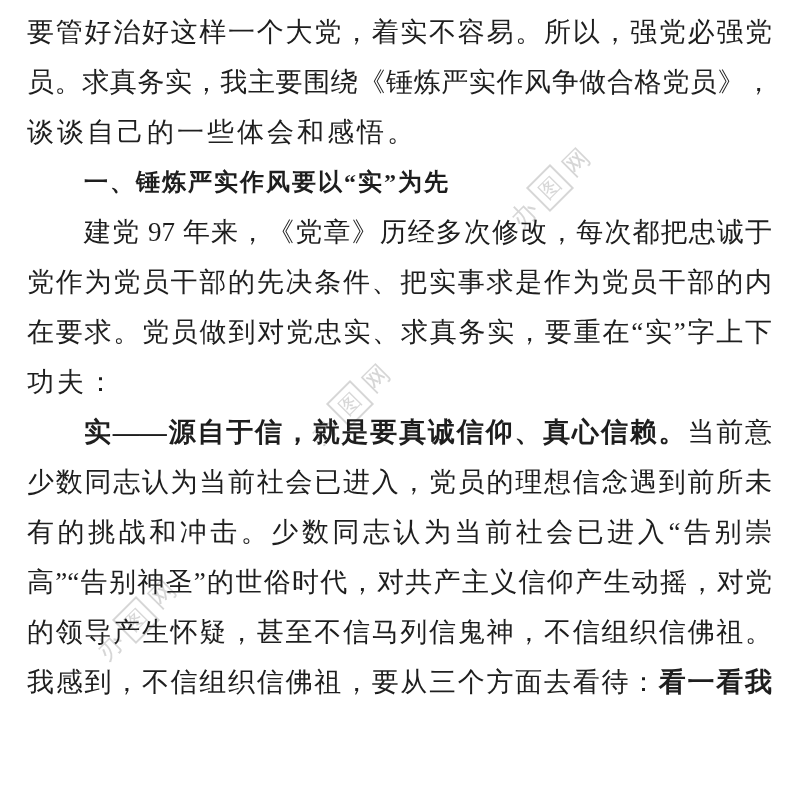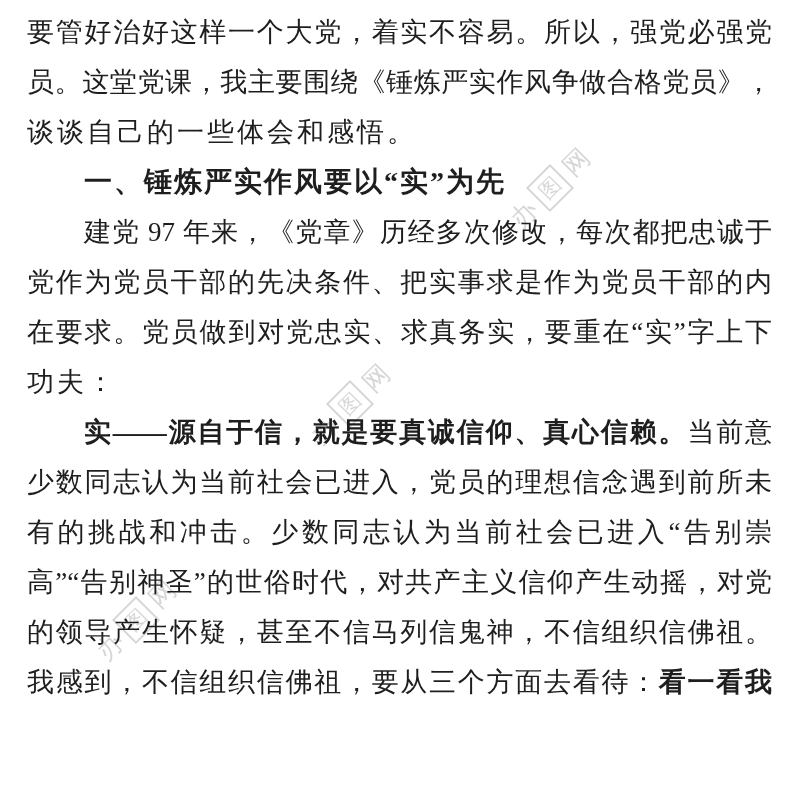--- a/index.html
+++ b/index.html
@@ -64,21 +64,21 @@
     text-align: left;
   }
   .line.j {
     text-align: justify;
     text-align-last: justify;
     text-justify: inter-character;
   }
   .line.indent { padding-left: 57px; }
   .line.heading {
     font-weight: bold;
-    font-size: 28px;
+    font-size: 24px;
     letter-spacing: 2px;
   }
   .line.loose { letter-spacing: 3px; }
   .b { font-weight: bold; }
 </style>
 </head>
 <body>
 
 <div class="page">
 
@@ -101,21 +101,21 @@
     <span class="wm-dia">
         <span>图</span>
       </span>
     <span class="wm-char">网</span>
   </div>
 
   <div class="doc">
 
     <div class="line j"><span>要管好治好这样一个大党，着实不容易。所以，强党必强党</span></div>
 
-    <div class="line j"><span>员。这堂党课，我主要围绕《锤炼严实作风争做合格党员》，</span></div>
+    <div class="line j"><span>员。求真务实，我主要围绕《锤炼严实作风争做合格党员》，</span></div>
 
     <div class="line loose"><span>谈谈自己的一些体会和感悟。</span></div>
 
     <div class="line heading indent"><span>一、锤炼严实作风要以“实”为先</span></div>
 
     <div class="line j indent"><span>建党 97 年来，《党章》历经多次修改，每次都把忠诚于</span></div>
 
     <div class="line j"><span>党作为党员干部的先决条件、把实事求是作为党员干部的内</span></div>
 
     <div class="line j"><span>在要求。党员做到对党忠实、求真务实，要重在“实”字上下</span></div>

